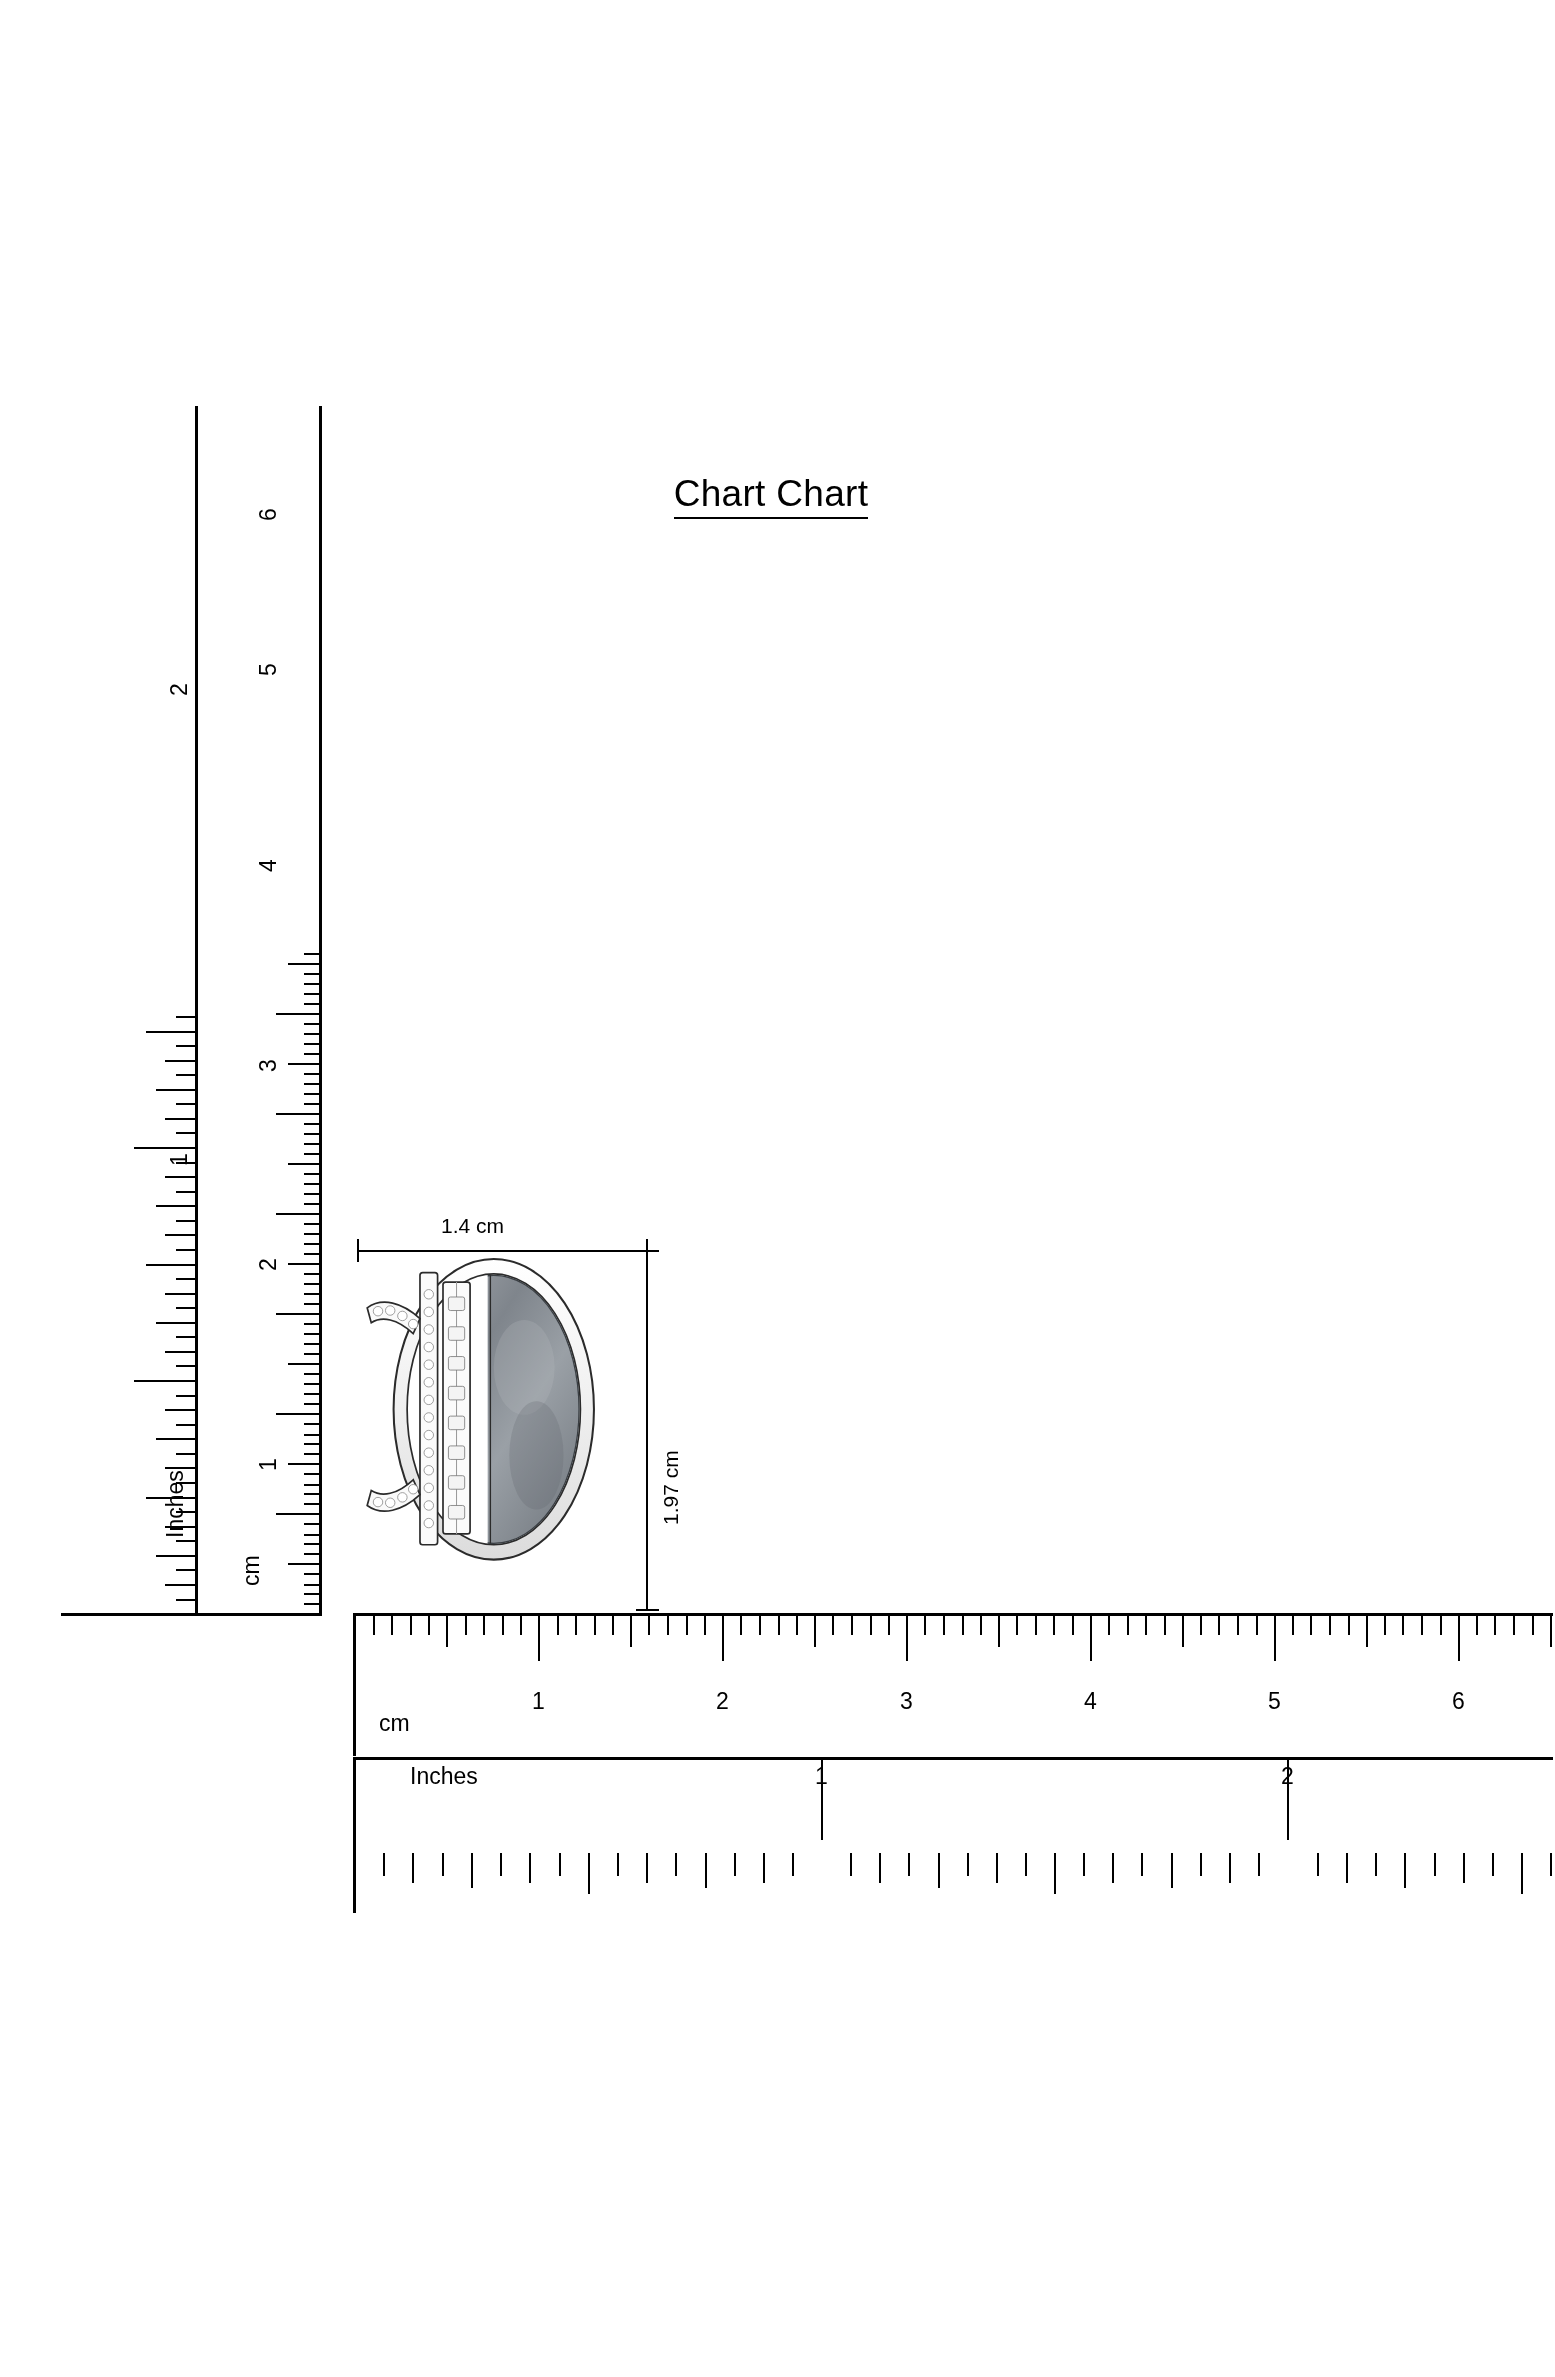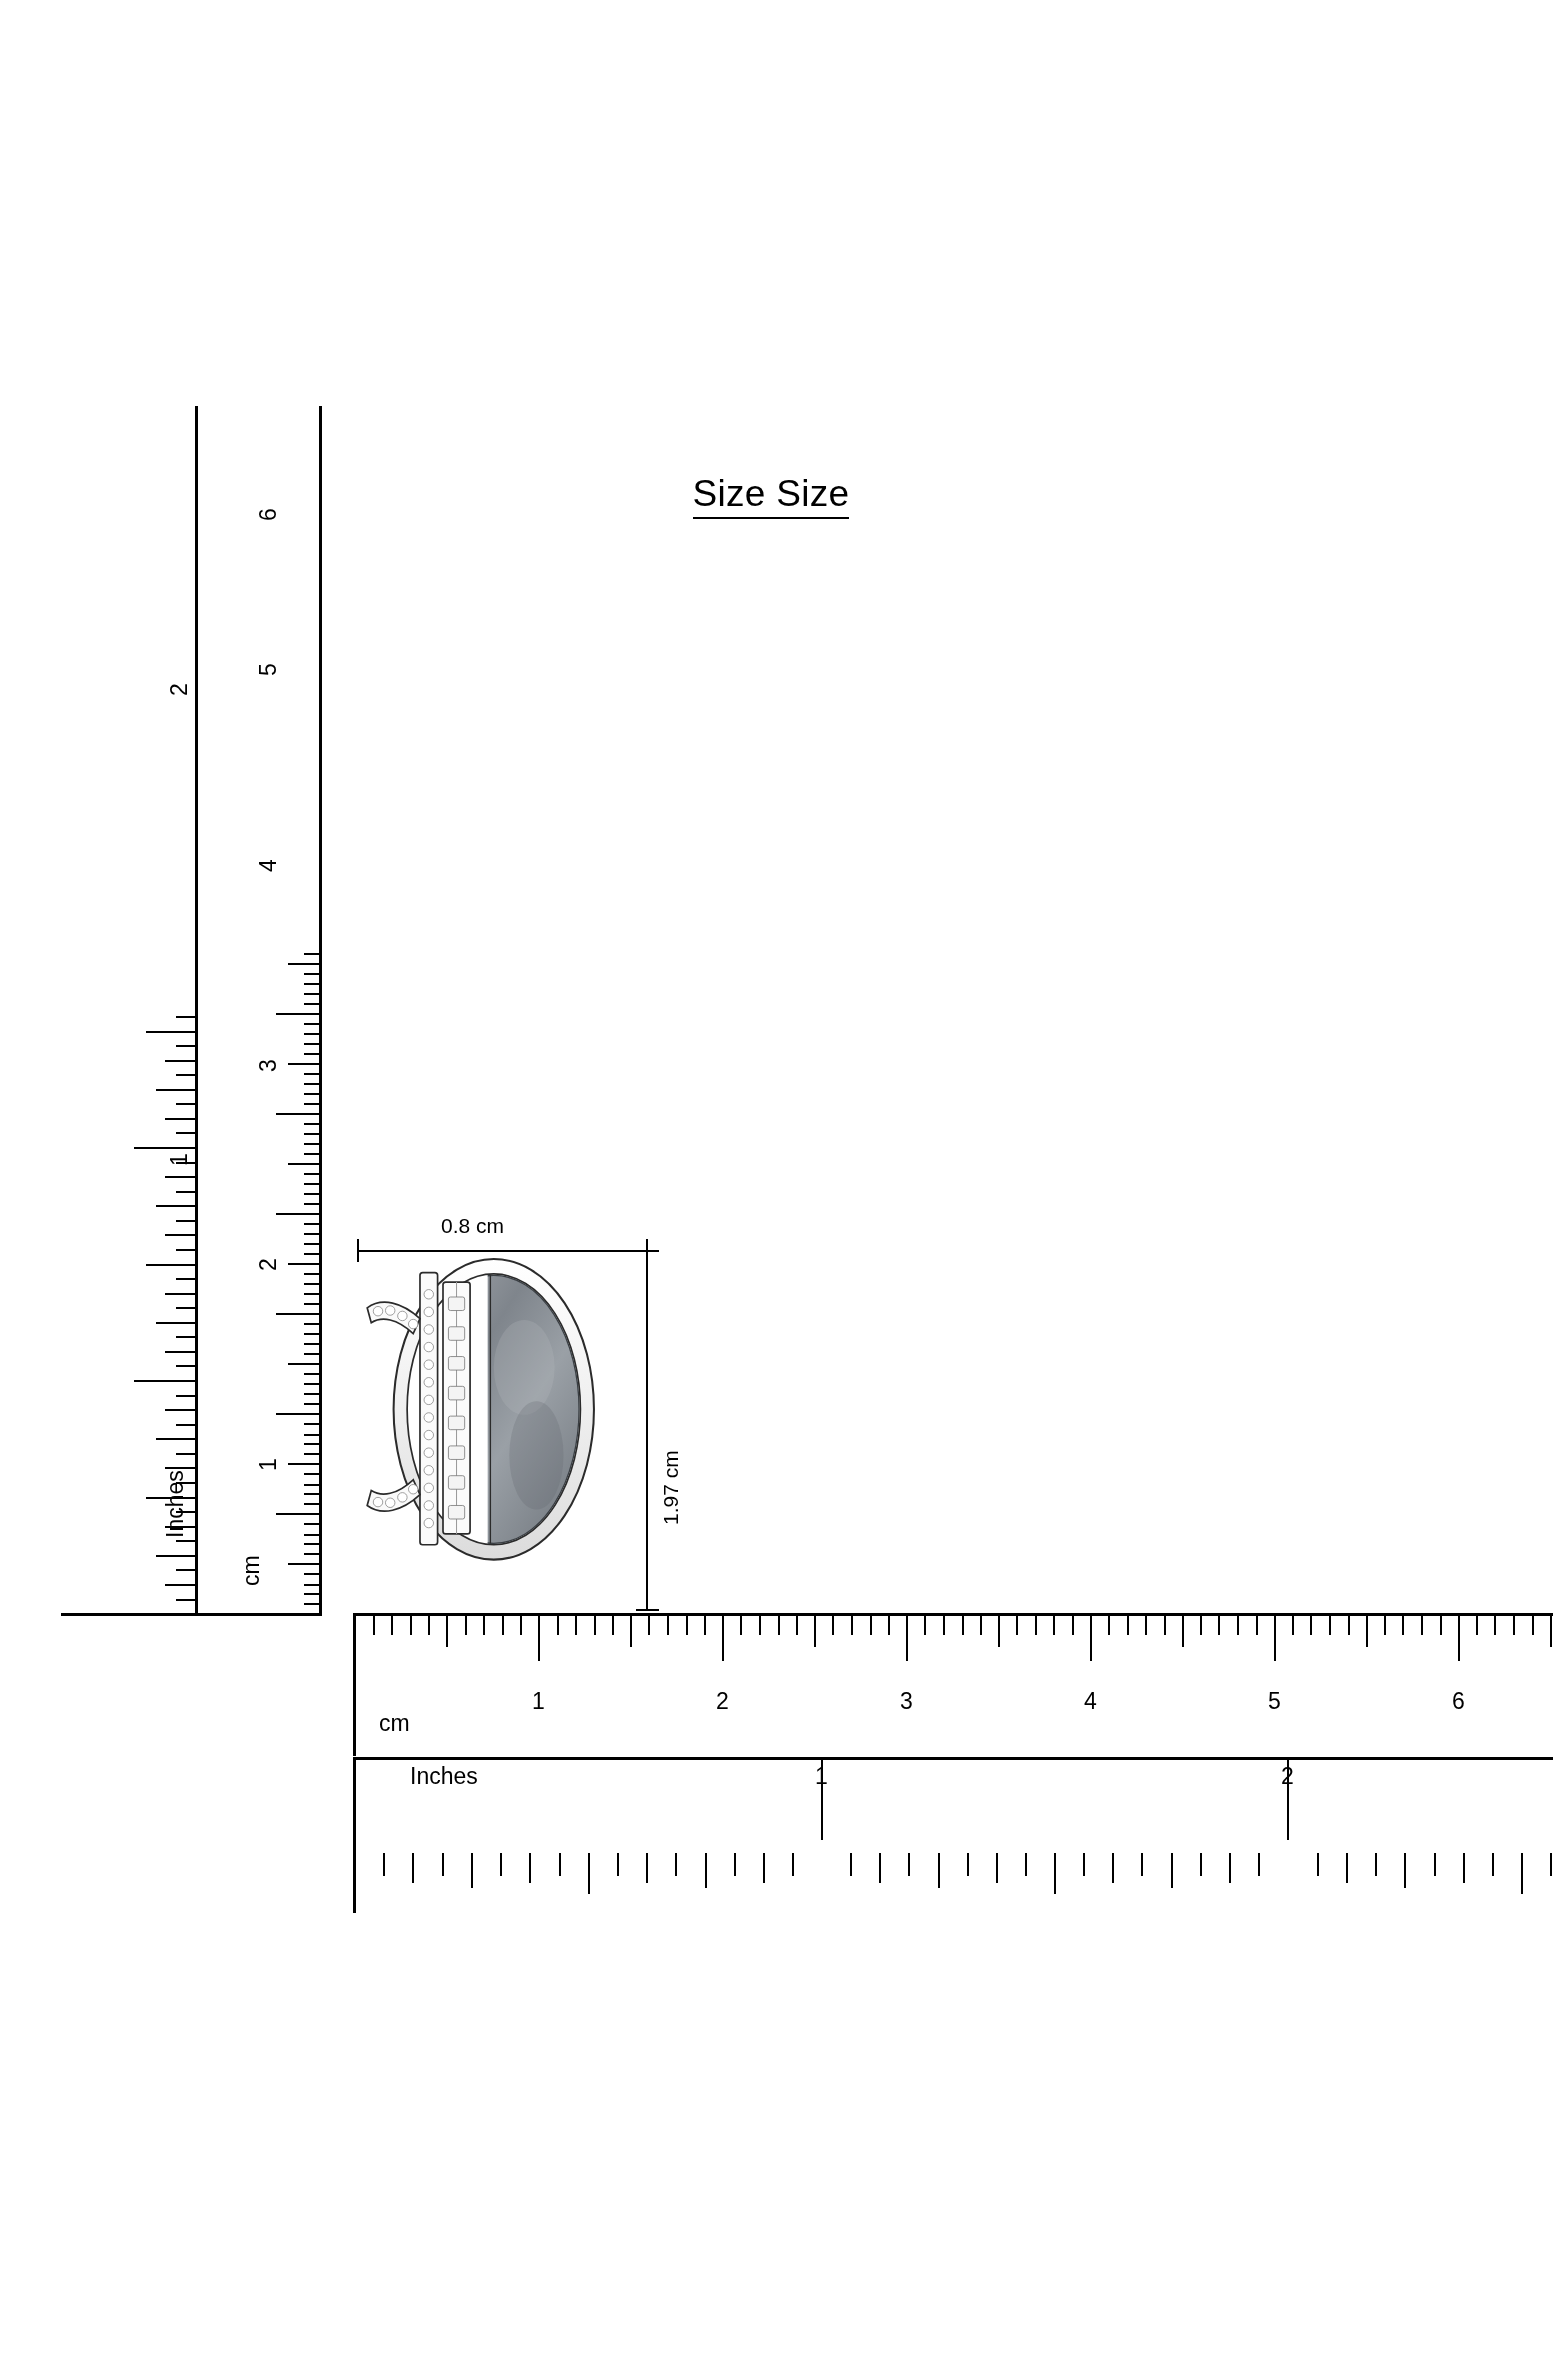--- a/index.html
+++ b/index.html
@@ -85,21 +85,21 @@
     position: absolute;
     background: #000;
   }
 </style>
 </head>
 <body>
 
 <div id="stage">
 
   <div class="title">
-    <span>Size Size</span>
+    <span>Chart Chart</span>
   </div>
 
   <div class="axisline" style="left:195px; top:406px; width:2.7px; height:1210px;"></div>
 
   <div class="axisline" style="left:61px; top:1613px; width:137px; height:2.7px;"></div>
 
   <div class="axisline" style="left:319px; top:406px; width:2.7px; height:1210px;"></div>
   <div class="axisline" style="left:197px; top:1613px; width:124px; height:2.7px;"></div>
 
   <div class="lbl rot" style="left:164px; top:1538px;">Inches</div>
@@ -358,21 +358,21 @@
       <div class="tick" style="left: 1287px; top: 1759px; width: 2px; height: 81px;"></div>
     </div>
   <div id="h-in-labels">
       <div class="lbl" style="left: 815px; top: 1765px;">1</div>
       <div class="lbl" style="left: 1281px; top: 1765px;">2</div>
     </div>
 
   <div class="dimline" style="left:357px; top:1250px; width:291px; height:2px;"></div>
   <div class="dimline" style="left:357px; top:1239px; width:2px; height:23px;"></div>
   <div class="dimline" style="left:646px; top:1239px; width:2px; height:23px;"></div>
-  <div class="dimlbl" style="left:441px; top:1214px;">0.8 cm</div>
+  <div class="dimlbl" style="left:441px; top:1214px;">1.4 cm</div>
 
   <div class="dimline" style="left:646px; top:1250px; width:2px; height:361px;"></div>
   <div class="dimline" style="left:636px; top:1250px; width:23px; height:2px;"></div>
   <div class="dimline" style="left:636px; top:1609px; width:23px; height:2px;"></div>
   <div class="dimlbl vert" style="left:659px; top:1525px;">1.97 cm</div>
 
   <div class="product">
     <svg width="264" height="352" viewBox="0 0 390 520" xmlns="http://www.w3.org/2000/svg">
       <defs>
         <linearGradient id="stoneGrad" x1="0" y1="0" x2="1" y2="1">

